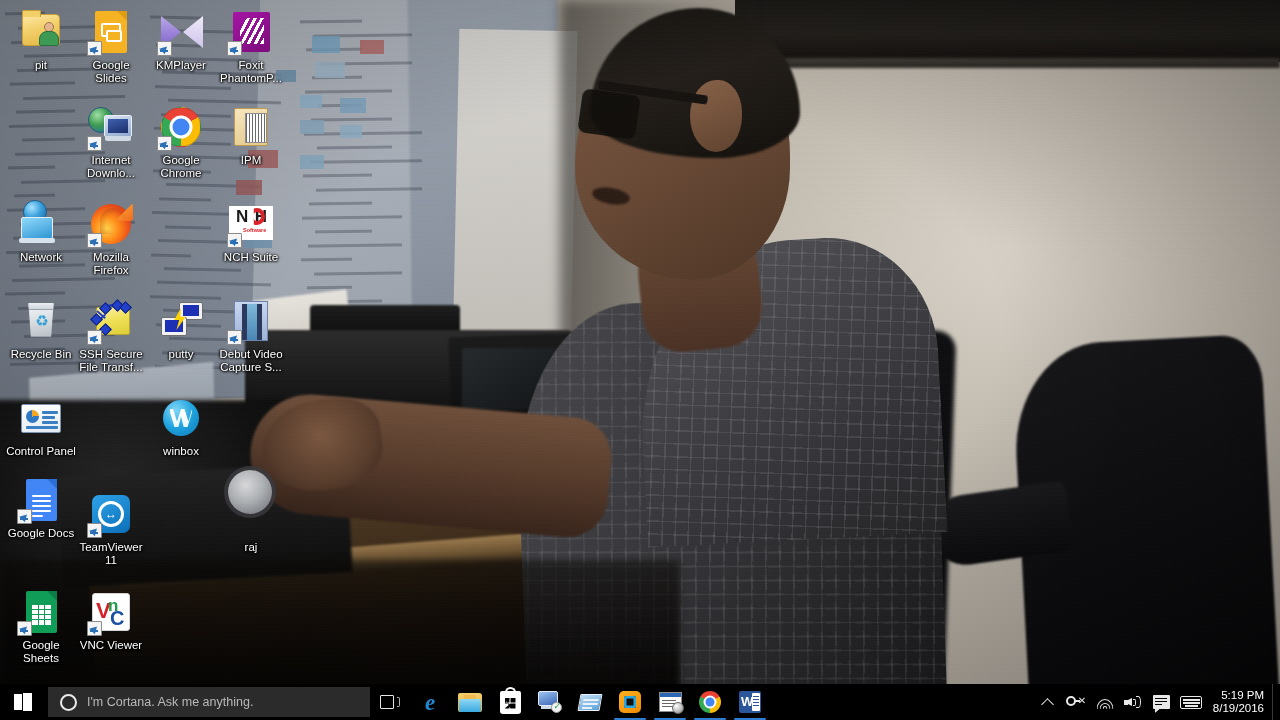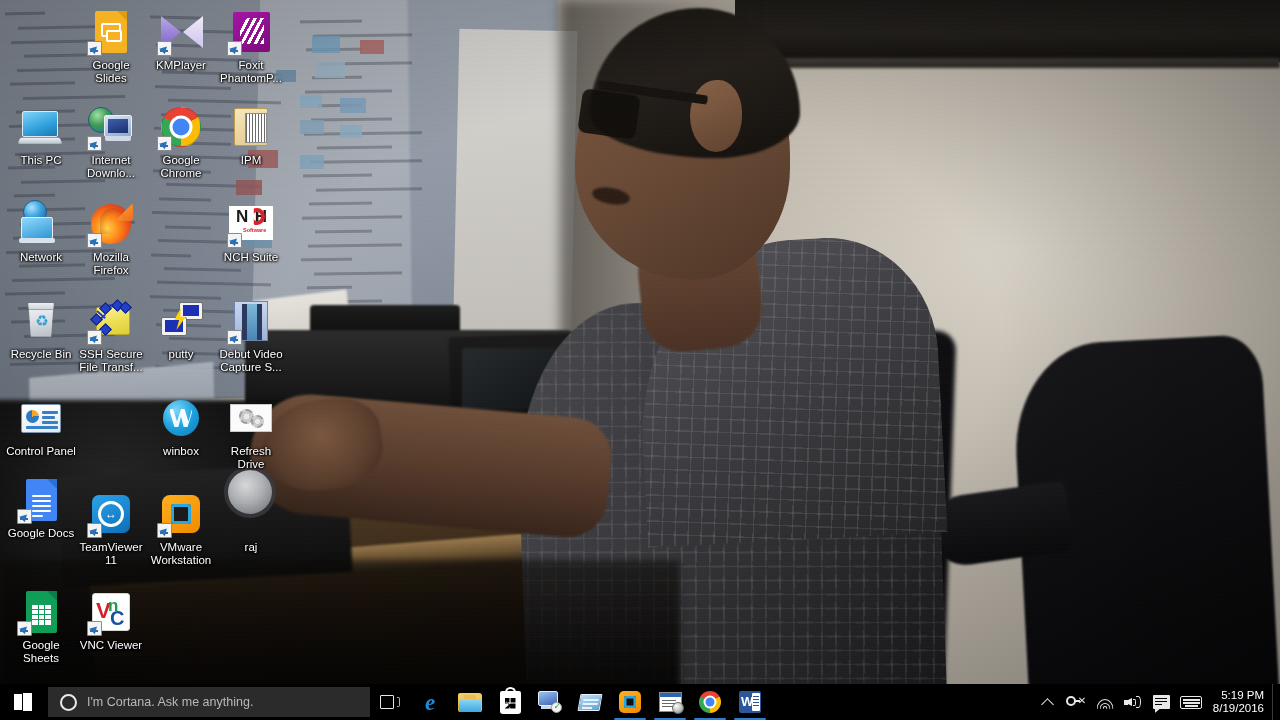--- a/index.html
+++ b/index.html
@@ -997,20 +997,30 @@
     <div class="watch-band"></div>
     <div class="hand"></div>
     <div class="watch"></div>
 
     <div class="desk-dark"></div>
     <div class="vignette"></div>
     <div class="photo-grain"></div>
   </div>
 
   <div id="icon-grid">
+      <div class="dicon" style="left:6px;top:8px">
+        <div class="glyph">
+          <div class="ic-folder"></div>
+          <div class="person-bust">
+            <div class="head"></div>
+            <div class="body"></div>
+          </div>
+        </div>
+        <div class="lbl">pit</div>
+      </div>
       <div class="dicon" style="left:76px;top:8px">
         <div class="glyph">
           <div class="ic-slides">
             <div class="slide-box"></div>
             <div class="slide-box2"></div>
           </div>
           <span class="shortcut"></span>
         </div>
         <div class="lbl">Google Slides</div>
       </div>
@@ -1023,27 +1033,20 @@
           <span class="shortcut"></span>
         </div>
         <div class="lbl">KMPlayer</div>
       </div>
       <div class="dicon" style="left:216px;top:8px">
         <div class="glyph">
           <div class="ic-foxitphantom"></div>
           <span class="shortcut"></span>
         </div>
         <div class="lbl">Foxit PhantomP...</div>
-      </div>
-      <div class="dicon" style="left:6px;top:103px">
-        <div class="glyph">
-          <div class="ic-thispc-mon"></div>
-          <div class="ic-thispc-base"></div>
-        </div>
-        <div class="lbl">This PC</div>
       </div>
       <div class="dicon" style="left:76px;top:103px">
         <div class="glyph">
           <div class="ic-idm-globe"></div>
           <div class="ic-idm-screen"></div>
           <div class="ic-idm-base"></div>
           <span class="shortcut"></span>
         </div>
         <div class="lbl">Internet Downlo...</div>
       </div>
@@ -1142,29 +1145,20 @@
         <div class="lbl">Control Panel</div>
       </div>
       <div class="dicon" style="left:146px;top:394px">
         <div class="glyph">
           <div class="ic-winbox">
             <div class="w"></div>
           </div>
         </div>
         <div class="lbl">winbox</div>
       </div>
-      <div class="dicon" style="left:216px;top:394px">
-        <div class="glyph">
-          <div class="ic-refresh">
-            <span class="gear" style="left:8px;top:4px;width:15px;height:15px"></span>
-            <span class="gear" style="left:20px;top:10px;width:13px;height:13px"></span>
-          </div>
-        </div>
-        <div class="lbl">Refresh Drive</div>
-      </div>
       <div class="dicon" style="left:6px;top:476px">
         <div class="glyph">
           <div class="ic-gdocs">
             <span class="ln" style="top:16px;width:19px"></span>
             <span class="ln" style="top:21px;width:19px"></span>
             <span class="ln" style="top:26px;width:19px"></span>
             <span class="ln" style="top:31px;width:19px"></span>
             <span class="ln" style="top:36px;width:11px"></span>
           </div>
           <span class="shortcut"></span>
@@ -1173,27 +1167,20 @@
       </div>
       <div class="dicon" style="left:76px;top:490px">
         <div class="glyph">
           <div class="ic-tv">
             <span class="ring"></span>
             <span class="arrows">↔</span>
           </div>
           <span class="shortcut"></span>
         </div>
         <div class="lbl">TeamViewer 11</div>
-      </div>
-      <div class="dicon" style="left:146px;top:490px">
-        <div class="glyph">
-          <div class="ic-vmware"></div>
-          <span class="shortcut"></span>
-        </div>
-        <div class="lbl">VMware Workstation</div>
       </div>
       <div class="dicon" style="left:216px;top:490px">
         <div class="glyph">
           <div class="ic-raj-blank"></div>
         </div>
         <div class="lbl">raj</div>
       </div>
       <div class="dicon" style="left:6px;top:588px">
         <div class="glyph">
           <div class="ic-gsheets">

